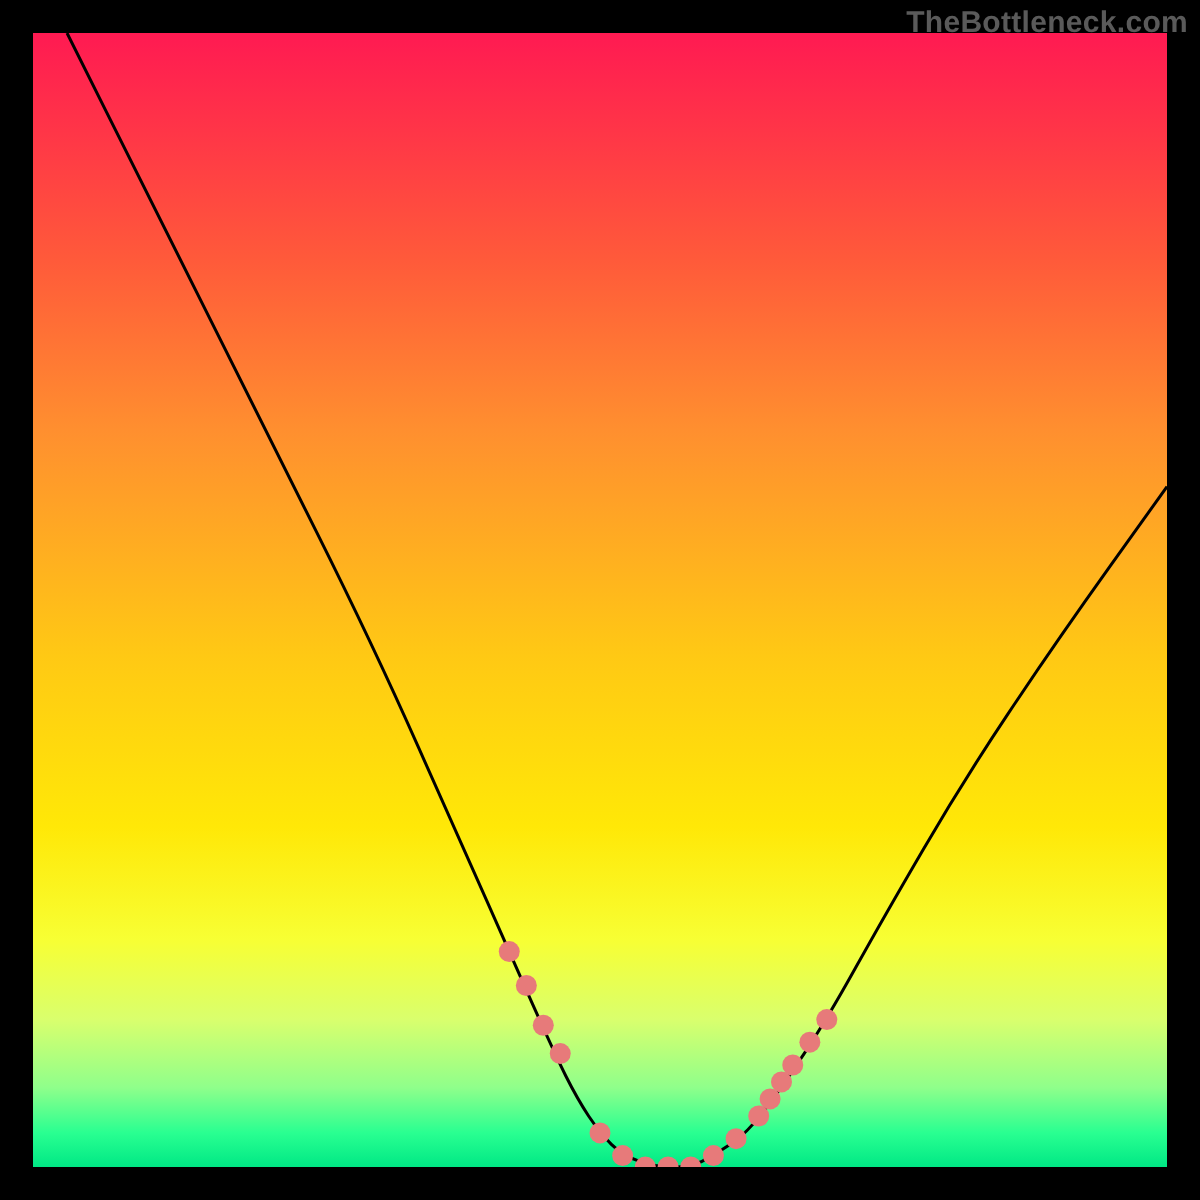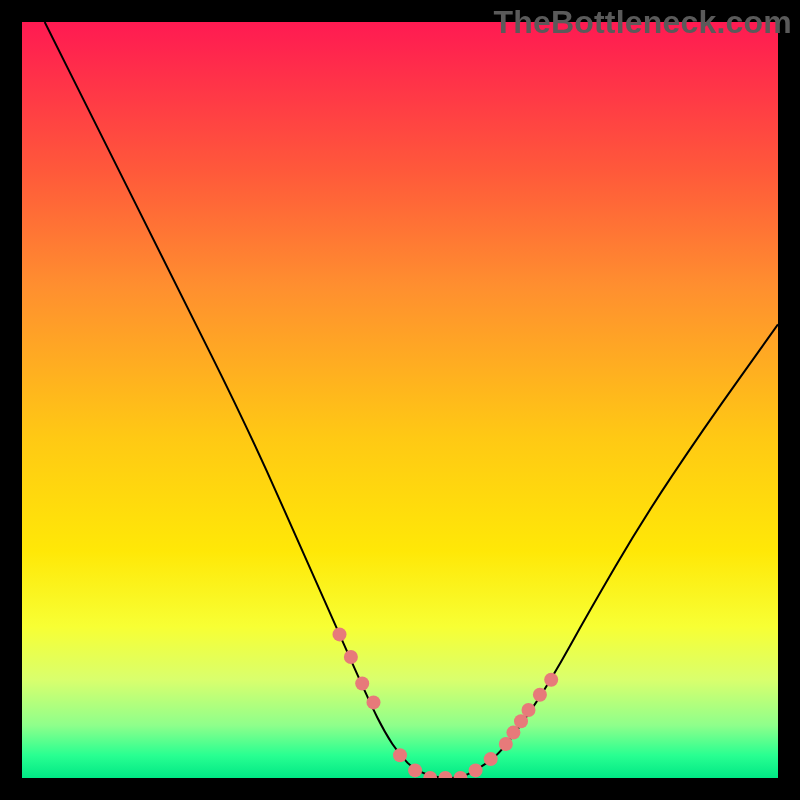--- a/index.html
+++ b/index.html
@@ -15,21 +15,21 @@
     position: relative;
     width: 800px;
     height: 800px;
     background: #000;
   }
   .watermark {
     position: absolute;
     top: 4px;
     right: 8px;
     color: #5a5a5a;
-    font-size: 32px;
+    font-size: 20px;
     font-weight: bold;
     letter-spacing: 0.2px;
     z-index: 10;
   }
   .plot-area {
     position: absolute;
     left: 22px;
     top: 22px;
     width: 756px;
     height: 756px;

